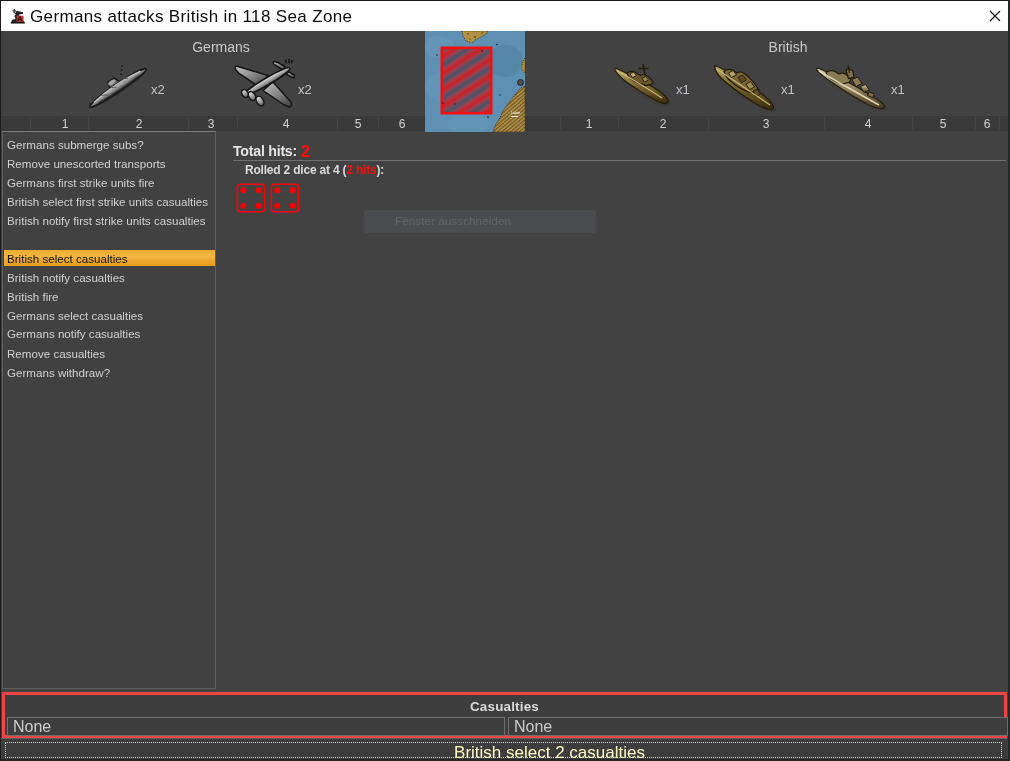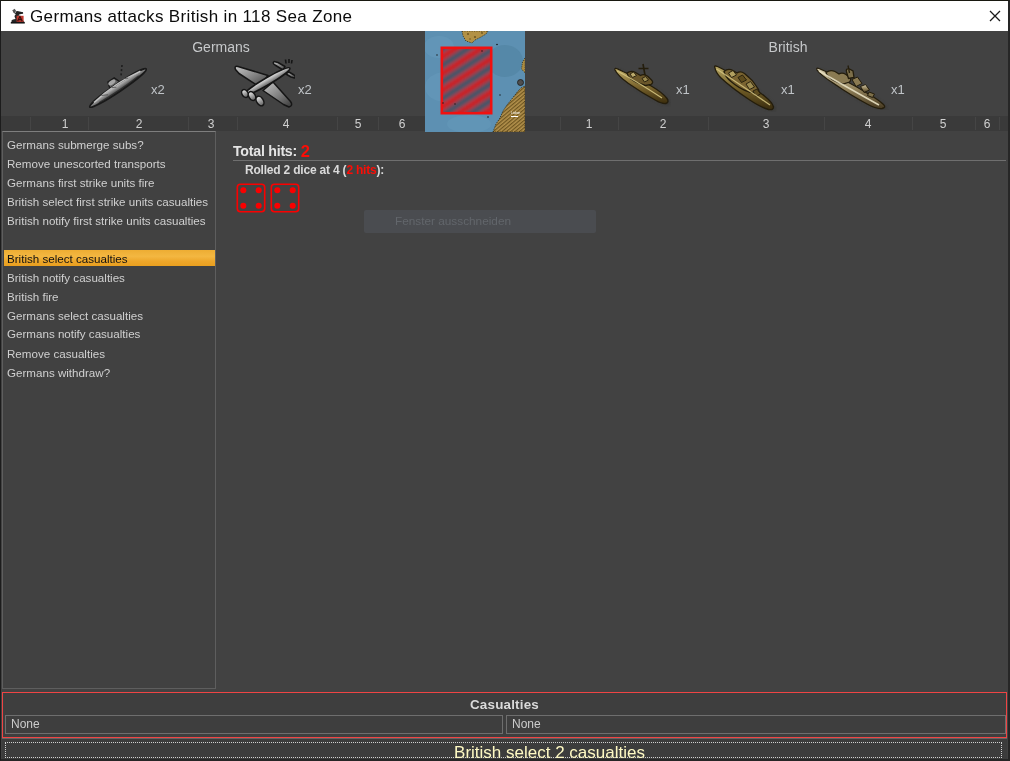--- a/index.html
+++ b/index.html
@@ -26,25 +26,25 @@
   .stepsel { background:linear-gradient(#edad33,#f3b741 40%,#eda62a 70%,#e99f1f) no-repeat 0 1px / 100% 16px; color:#111; }
   #totalhits { position:absolute; left:233px; top:111px; font-size:14.2px; letter-spacing:-0.25px; font-weight:bold; color:#e4e4e4; }
   #divider { position:absolute; left:233px; top:129px; width:773px; height:1px; background:#6f6f6f; }
   #rolled { position:absolute; left:233px; top:132px; font-size:12px; letter-spacing:-0.2px; font-weight:bold; color:#dadada;margin-left:12px; }
   .red { color:#fc0d06; }
   #die1 { position:absolute; left:236px; top:152px; }
   #die2 { position:absolute; left:270px; top:152px; }
   #disbtn { position:absolute; left:364px; top:179px; width:232px; height:23px; background:#4a4c50;
             border-radius:2px; font-size:11.8px; color:#62666b; text-align:center; line-height:23px;
             padding-right:54px; }
-  #casual { position:absolute; left:2px; top:661px; width:1005px; height:46px; border:1px solid #ef4444; background:#3e3e3e; }
+  #casual { position:absolute; left:2px; top:661px; width:1005px; height:46px; border:3px solid #ef4444; background:#3e3e3e; }
   #casual .hdr { position:absolute; left:0; top:4px; width:100%; text-align:center;
                  font-size:13.4px; letter-spacing:0.2px; font-weight:bold; color:#dadada; }
   .nonebox { position:absolute; top:22px; height:19px; border:1px solid #6e6e6e; background:#3e3e3e;
-             font-size:12px; color:#cccccc; line-height:17px; padding-left:5px; }
+             font-size:16px; color:#cccccc; line-height:17px; padding-left:5px; }
   #btmbtn { position:absolute; left:2px; top:707px; width:1005px; height:21px; background:#3c3c3c;
             border-top:1px solid #636363; }
   #btmfocus { position:absolute; left:3px; top:3px; width:997px; height:16px;
               border:1px dotted #cfcfcf; }
   #btmtxt { position:absolute; left:0; top:4px; width:100%; text-align:center; text-indent:10px;
             font-size:17px; color:#fef9c3;margin-left:40px; }
 </style>
 </head>
 <body>
 <div id="titlebar">

